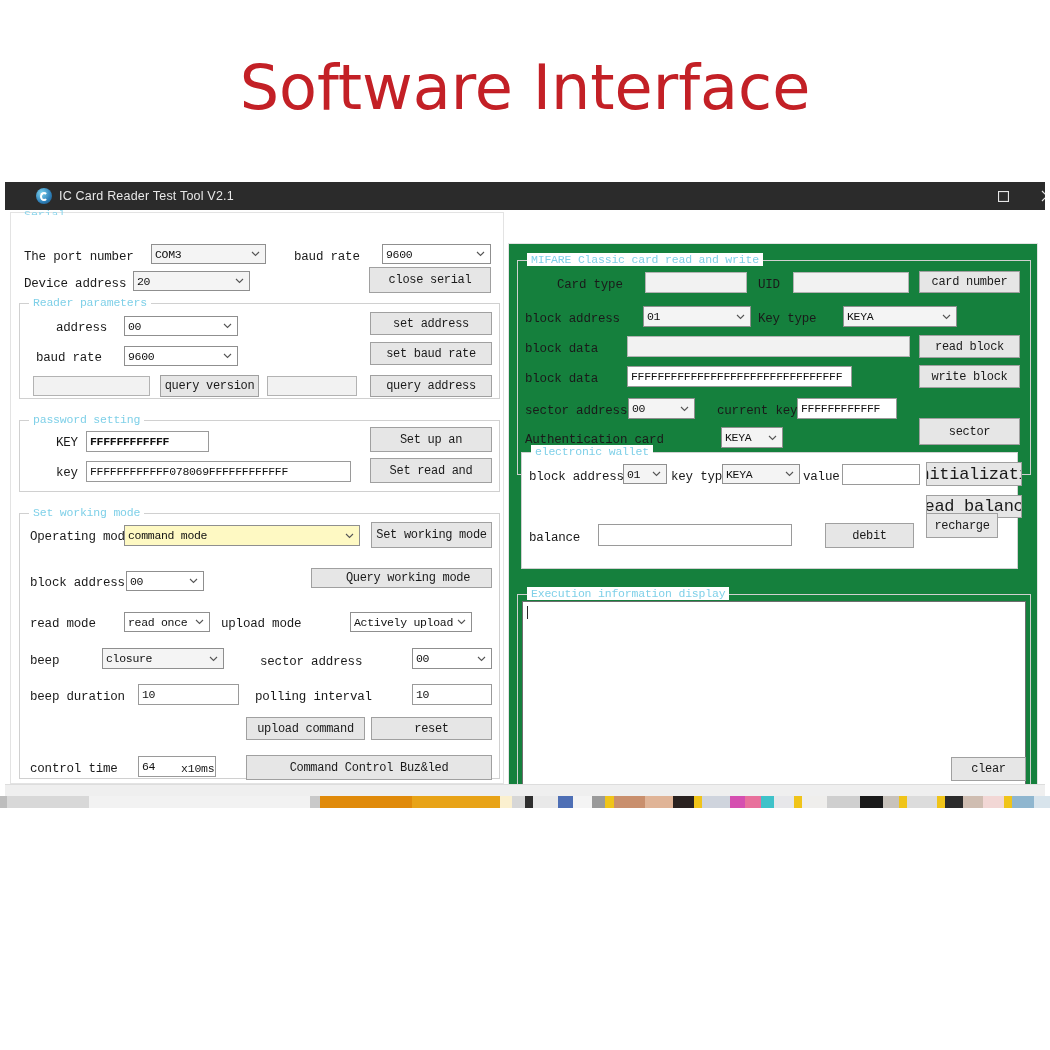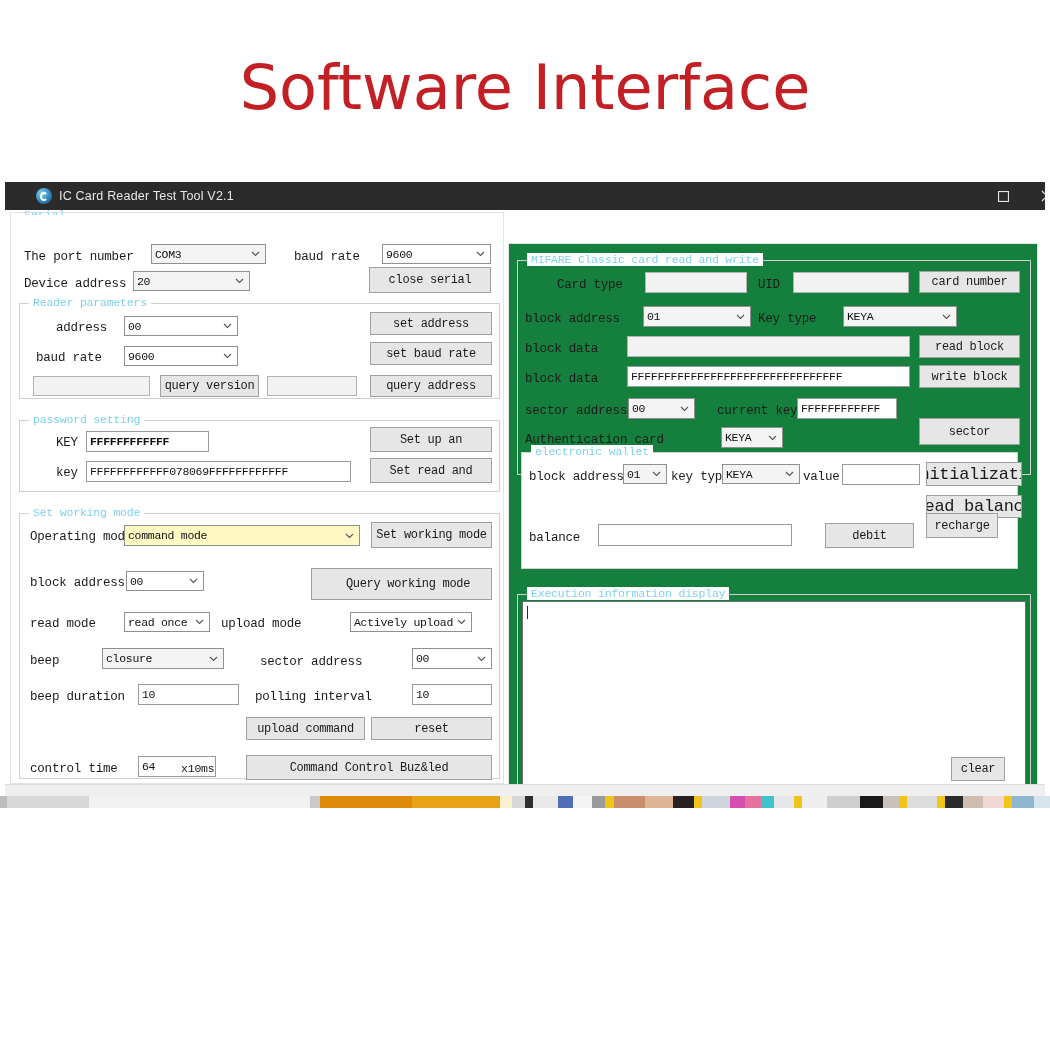--- a/index.html
+++ b/index.html
@@ -373,21 +373,21 @@
 
           <div class="lbl" style="left:10px; top:62px;">block address</div>
           <div class="combo" style="left:106px; top:57px; width:78px; height:20px; background:#ffffff;">
             <span class="cv">00</span>
             <span class="arrow">
                 <svg width="9" height="6" viewBox="0 0 9 6">
                   <path d="M1 1 L4.5 4.5 L8 1" stroke="#555" fill="none" stroke-width="1.1"></path>
                 </svg>
               </span>
           </div>
-          <div class="btn" style="left:291px; top:54px; width:181px; height:32px;padding-left:13px;">Query working mode</div>
+          <div class="btn" style="left:291px; top:54px; width:181px; height:20px;padding-left:13px;">Query working mode</div>
 
           <div class="lbl" style="left:10px; top:103px;">read mode</div>
           <div class="combo" style="left:104px; top:98px; width:86px; height:20px; background:#ffffff;">
             <span class="cv">read once</span>
             <span class="arrow">
                 <svg width="9" height="6" viewBox="0 0 9 6">
                   <path d="M1 1 L4.5 4.5 L8 1" stroke="#555" fill="none" stroke-width="1.1"></path>
                 </svg>
               </span>
           </div>
@@ -463,21 +463,21 @@
                   <path d="M1 1 L4.5 4.5 L8 1" stroke="#555" fill="none" stroke-width="1.1"></path>
                 </svg>
               </span>
           </div>
 
           <div class="lbl" style="left:7px; top:81px;">block data</div>
           <div class="txt readonly" style="left:109px; top:75px; width:283px; height:21px;"></div>
           <div class="btn" style="left:401px; top:74px; width:101px; height:23px;">read block</div>
 
           <div class="lbl" style="left:7px; top:111px;">block data</div>
-          <div class="txt" style="left:109px; top:105px; width:283px; height:21px;">FFFFFFFFFFFFFFFFFFFFFFFFFFFFFFFF</div>
+          <div class="txt" style="left:109px; top:105px; width:225px; height:21px;">FFFFFFFFFFFFFFFFFFFFFFFFFFFFFFFF</div>
           <div class="btn" style="left:401px; top:104px; width:101px; height:23px;">write block</div>
 
           <div class="lbl" style="left:7px; top:143px;">sector address</div>
           <div class="combo" style="left:110px; top:137px; width:67px; height:21px;">
             <span class="cv">00</span>
             <span class="arrow">
                 <svg width="9" height="6" viewBox="0 0 9 6">
                   <path d="M1 1 L4.5 4.5 L8 1" stroke="#555" fill="none" stroke-width="1.1"></path>
                 </svg>
               </span>
@@ -529,21 +529,21 @@
             <div class="btn" style="left:404px; top:60px; width:72px; height:25px;">recharge</div>
           </div>
         </div>
 
         <div class="group" style="left:8px; top:350px; width:514px; height:205px;">
           <div class="group-title">Execution information display</div>
 
           <div class="textarea" style="left:4px; top:6px; width:504px; height:192px;">
             <div class="caret"></div>
             <span style="position:absolute;left:6px;top:4px;font-family:'Liberation Mono',monospace;font-size:11.5px;color:#111;"></span>
-            <div class="btn" style="left:428px; top:155px; width:54px; height:24px;">clear</div>
+            <div class="btn" style="left:428px; top:155px; width:75px; height:24px;">clear</div>
           </div>
         </div>
       </div>
 
       <div class="bottom-strip"></div>
     </div>
   </div>
 
   <div class="photo-strip" id="photo-strip">
       <div class="ps-seg" style="width: 8px; background: rgb(189, 189, 189);"></div>

